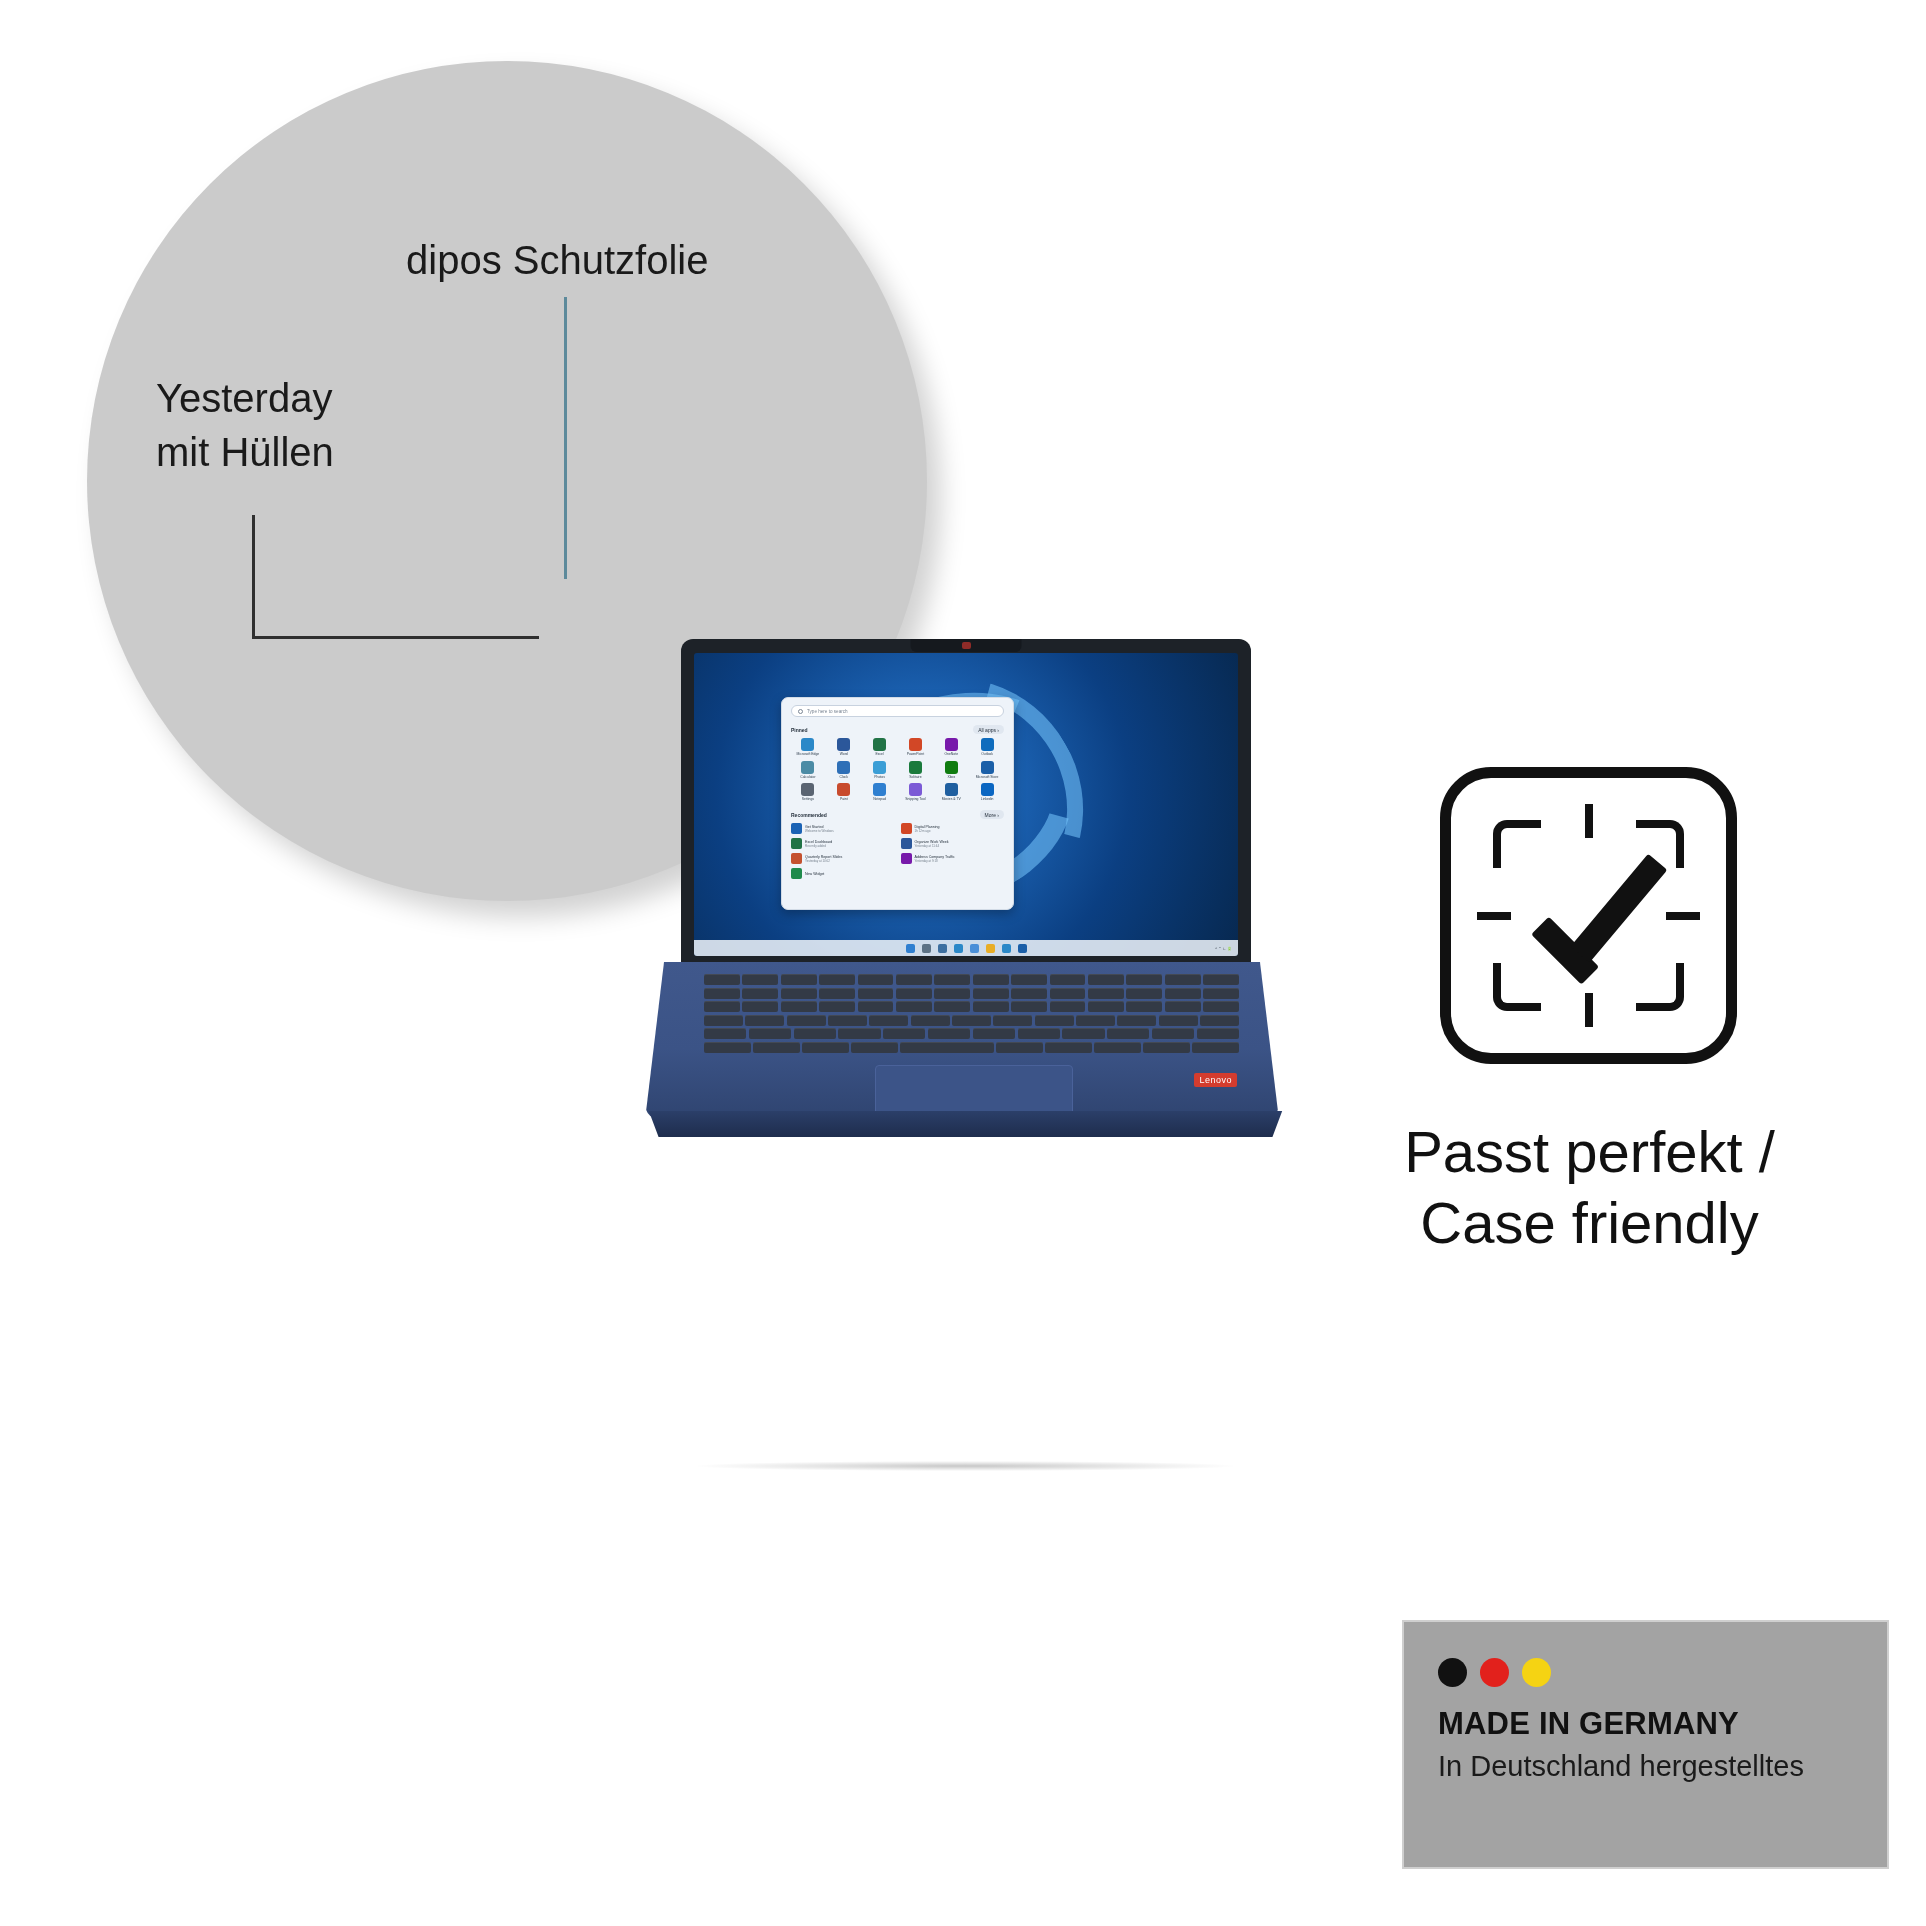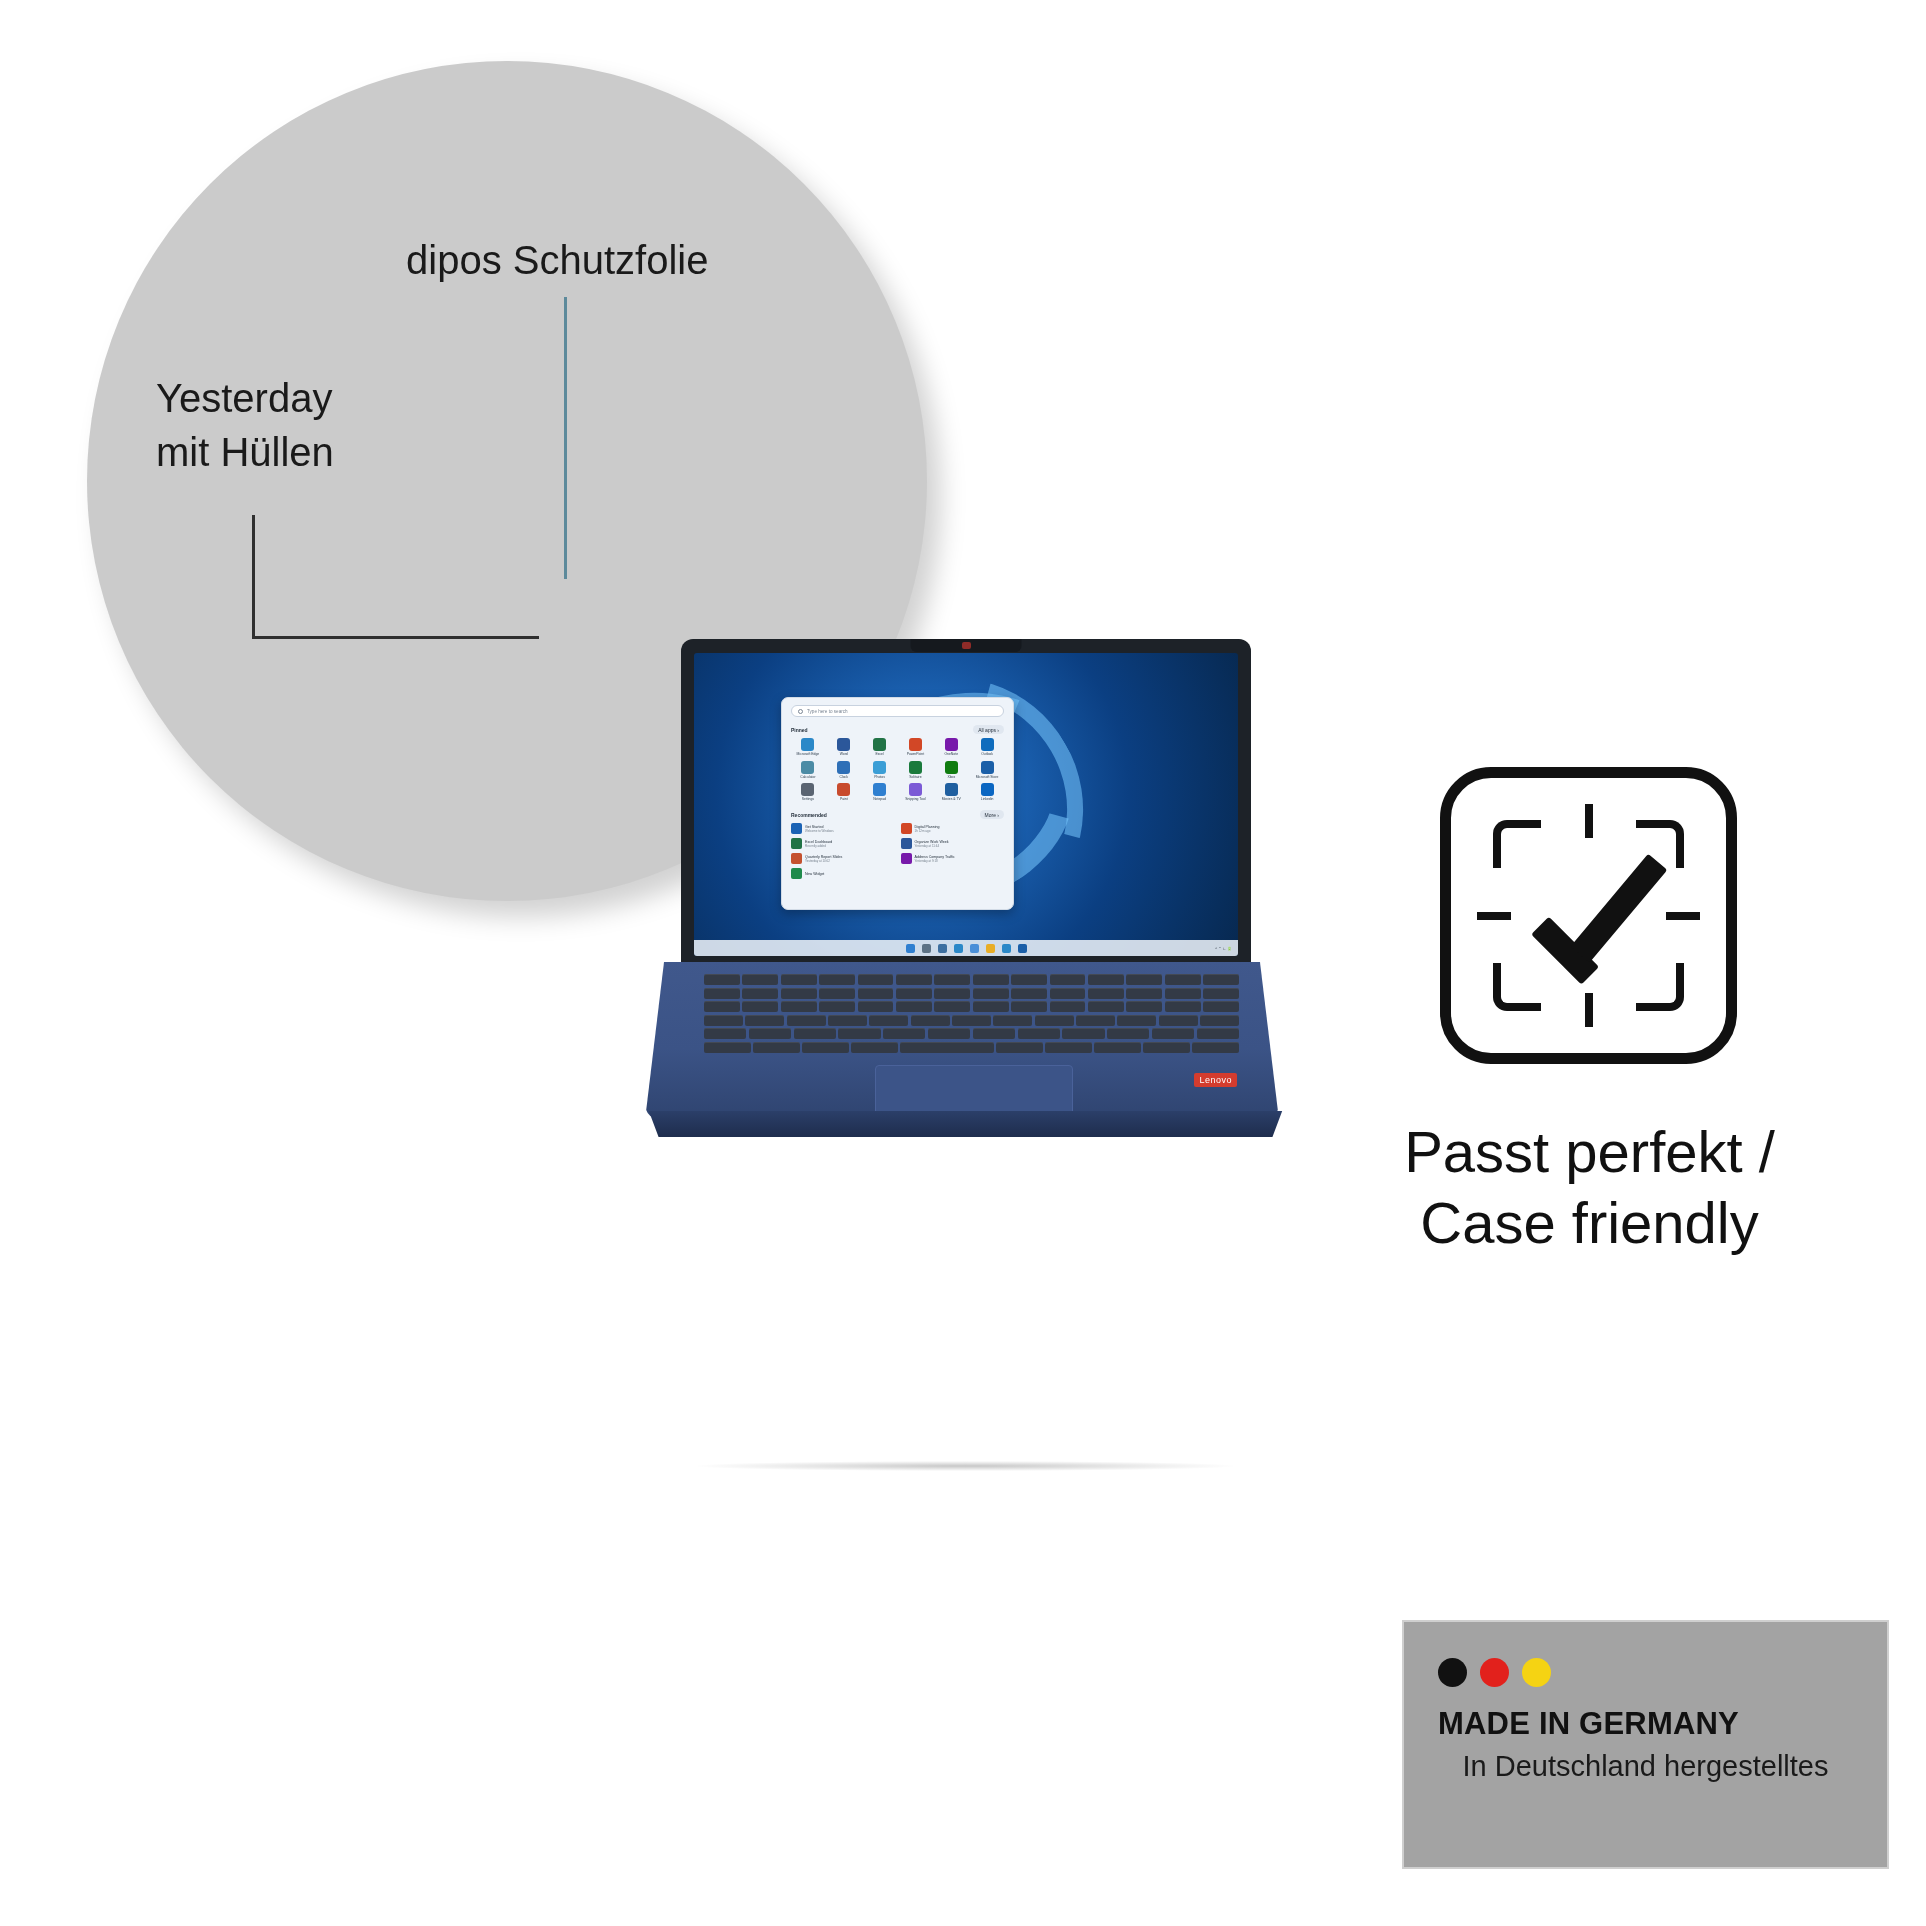--- a/index.html
+++ b/index.html
@@ -274,21 +274,21 @@
     left: 1378px; top: 1620px;
     width: 487px; height: 249px;
     border: 2px solid #cfcfcf;
     background: #a3a3a3;
     padding: 36px 34px 0 34px;
     margin-left: 24px;
   }
   .mig-dots { display: flex; gap: 13px; margin-bottom: 19px; }
   .dot { width: 29px; height: 29px; border-radius: 50%; }
   .mig-title { font-size: 31px; font-weight: bold; color: #111; letter-spacing: 0.2px; }
-  .mig-sub { font-size: 29px; color: #1a1a1a; line-height: 1.3; margin-top: 6px; text-align: center; }
+  .mig-sub { font-size: 29px; color: #1a1a1a; line-height: 1.3; margin-top: 6px; }
 </style>
 </head>
 <body>
 
 <div class="stage">
 
   <div class="magnifier"></div>
   <div class="mag-label-top">dipos Schutzfolie</div>
   <div class="mag-label-left">
     <div>Yesterday</div>

